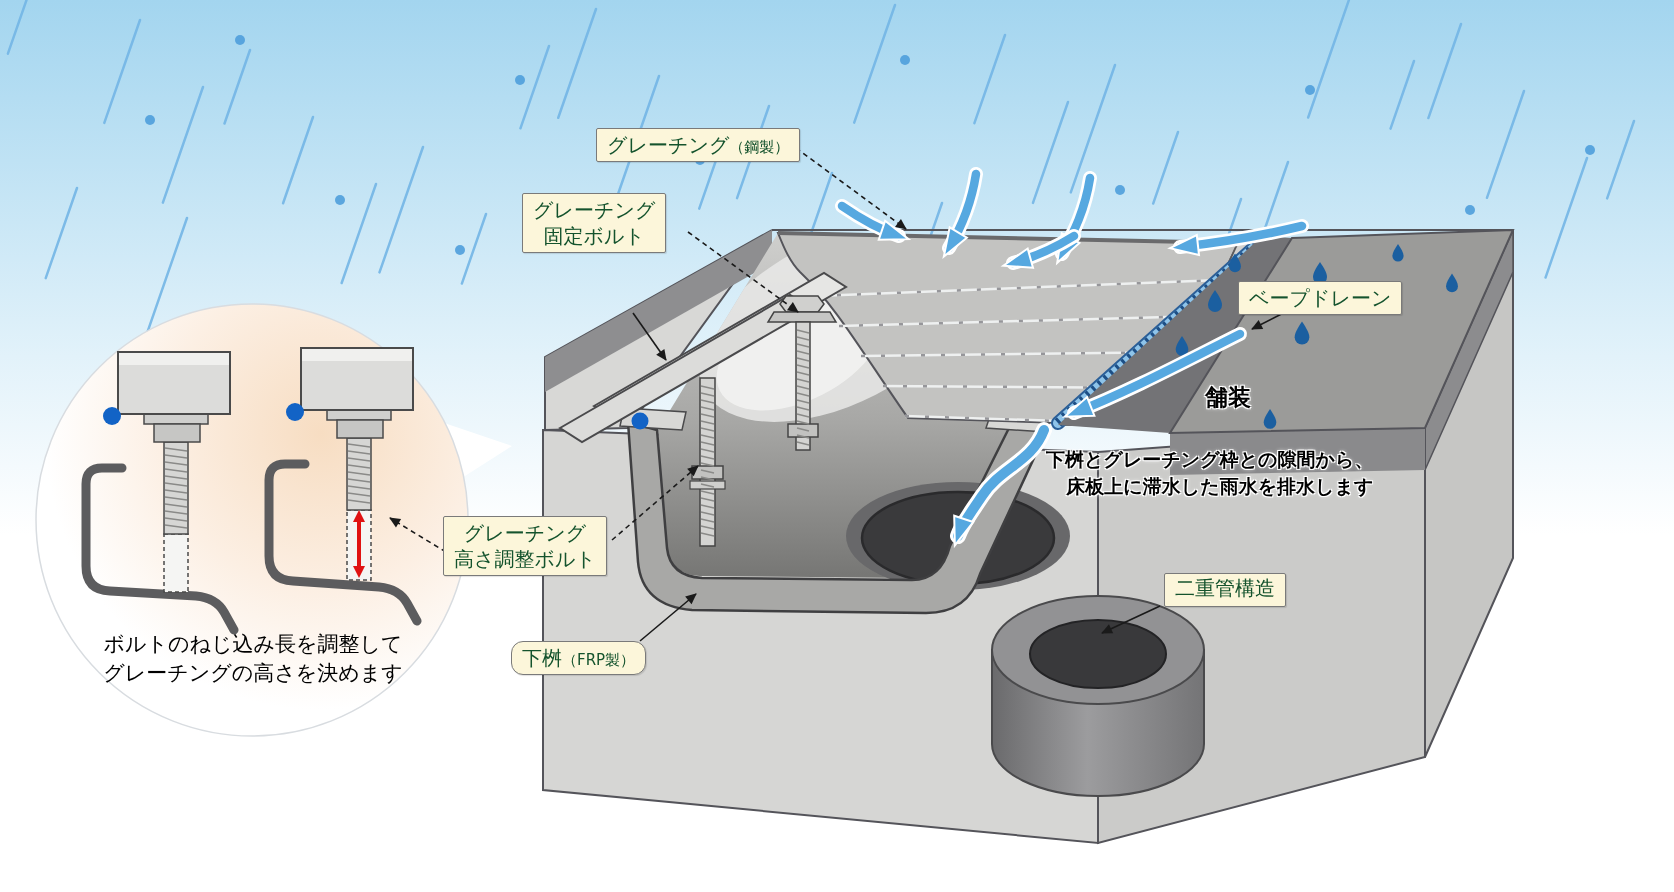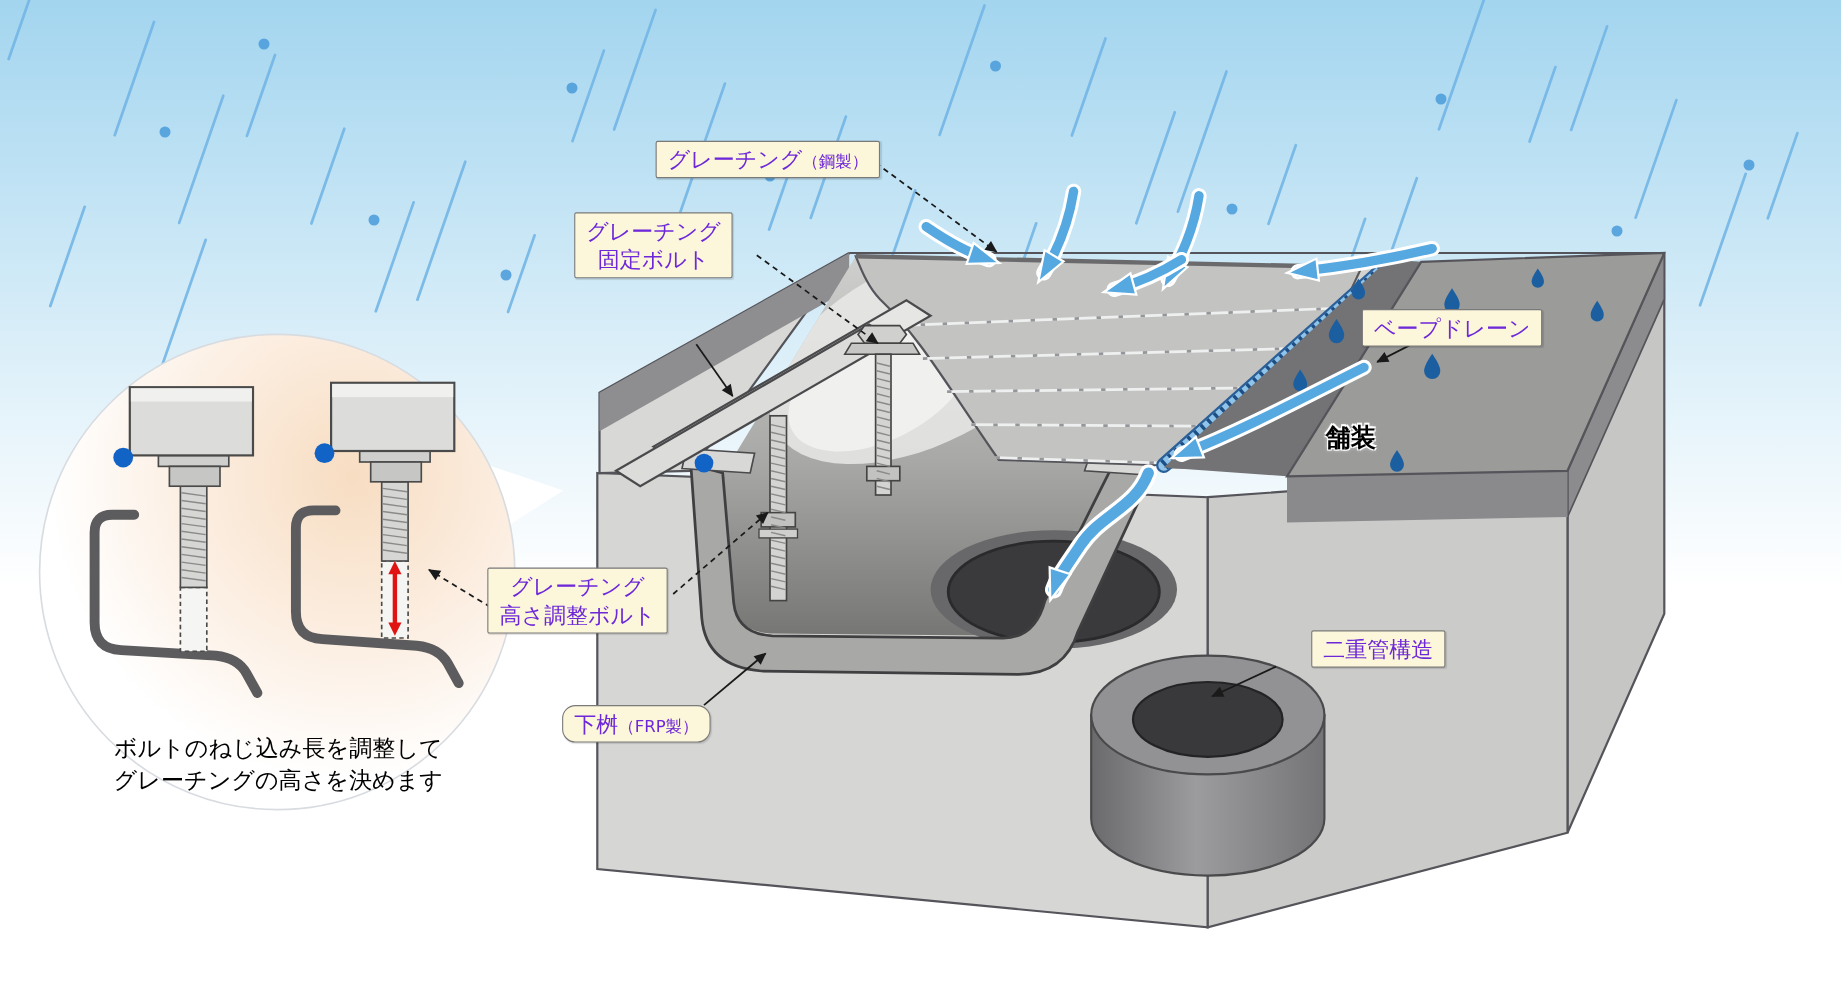--- a/index.html
+++ b/index.html
@@ -5,21 +5,21 @@
   html,body{margin:0;padding:0;background:#fff;}
   .stage{
     position:relative;width:1674px;height:892px;overflow:hidden;
     background:linear-gradient(to bottom,#a3d5ef 0%,#bfe2f4 18%,#e2f2fa 40%,#ffffff 60%,#ffffff 100%);
     font-family:"DejaVu Sans","Liberation Sans",sans-serif;
   }
   svg.art{position:absolute;left:0;top:0;}
   .labels-layer{position:absolute;left:0;top:0;width:100%;height:100%;pointer-events:none;}
   .lbl{
     position:absolute;background:#fcf6da;border:1px solid #7a7a7a;border-radius:2px;
-    padding:3px 10px;font-size:20px;color:#6d28d9;white-space:nowrap;line-height:1.3;
+    padding:3px 10px;font-size:20px;color:#14532d;white-space:nowrap;line-height:1.3;
     box-shadow:1px 1px 1px rgba(0,0,0,0.12);
   }
   .lbl .sub{font-size:15px;}
   .lbl.center{text-align:center;}
   .freetext{position:absolute;color:#000;white-space:nowrap;}
   .halo{text-shadow:-1px -1px 0 #fff,1px -1px 0 #fff,-1px 1px 0 #fff,1px 1px 0 #fff,0 0 4px #fff;text-align:right;}
   .bold{font-weight:bold;}
   .rain-line{stroke:#74b6e6;stroke-width:2.5;stroke-linecap:round;opacity:.9;}
   .rain-drop{fill:#4f9fdc;opacity:.9;}
   .thread{stroke:#8a8a88;stroke-width:1.3;}
@@ -335,35 +335,39 @@
 
 
   <div class="lbl" style="left:1238px;top:281px;">
     <span>ベープドレーン</span>
   </div>
 
   <div class="freetext halo bold" style="left:1205px;top:382px;font-size:23px;">
     <span>舗装</span>
   </div>
 
+  <div class="freetext halo bold" style="left:1046px;top:446px;font-size:19px;line-height:27px;">
+    <div>下桝とグレーチング枠との隙間から、</div>
+    <div>床板上に滞水した雨水を排水します</div>
+  </div>
 
   <div class="lbl center" style="left:443px;top:516px;">
     <div>グレーチング</div>
     <div>高さ調整ボルト</div>
   </div>
 
   <div class="lbl" style="left:511px;top:641px;border-radius:12px;">
     <span>下桝</span><span class="sub">（FRP製）</span>
   </div>
 
-  <div class="lbl" style="left:1192px;top:573px;">
+  <div class="lbl" style="left:1164px;top:573px;font-family:Liberation Mono, monospace;">
     <span>二重管構造</span>
   </div>
 
 
 
-  <div class="freetext" style="left:60px;top:630px;width:386px;text-align:center;font-size:21px;line-height:29px;margin-top:36px;">
+  <div class="freetext" style="left:60px;top:630px;width:386px;text-align:center;font-size:21px;line-height:29px;">
     <div>ボルトのねじ込み長を調整して</div>
     <div>グレーチングの高さを決めます</div>
   </div>
 
 </div>
 </div>
 
 </body></html>

